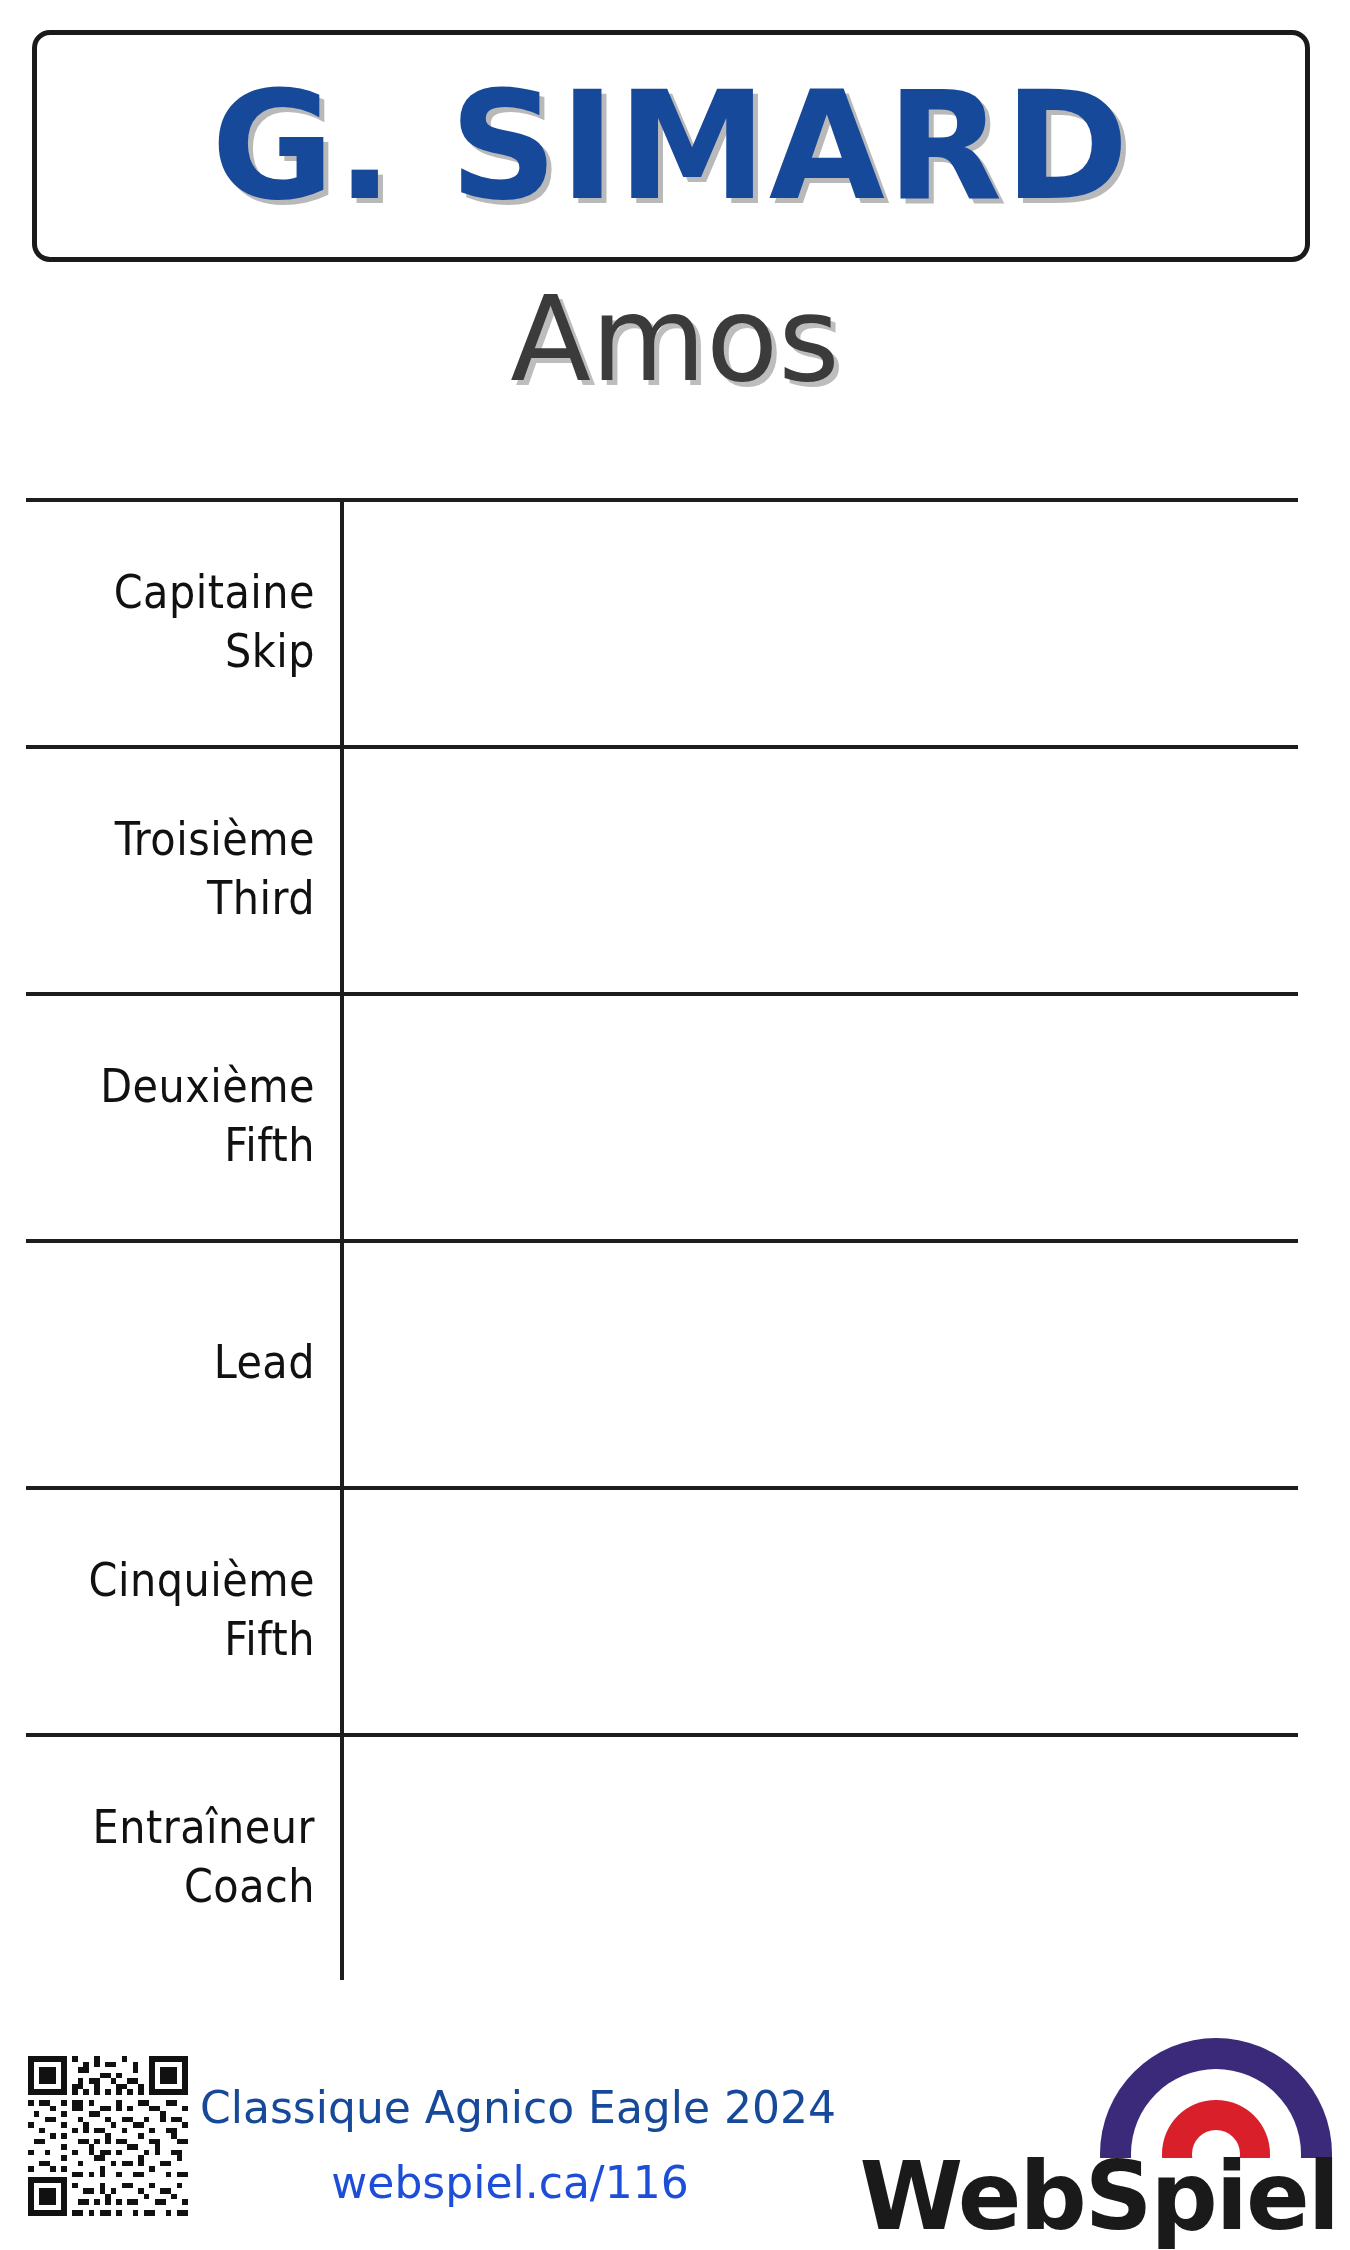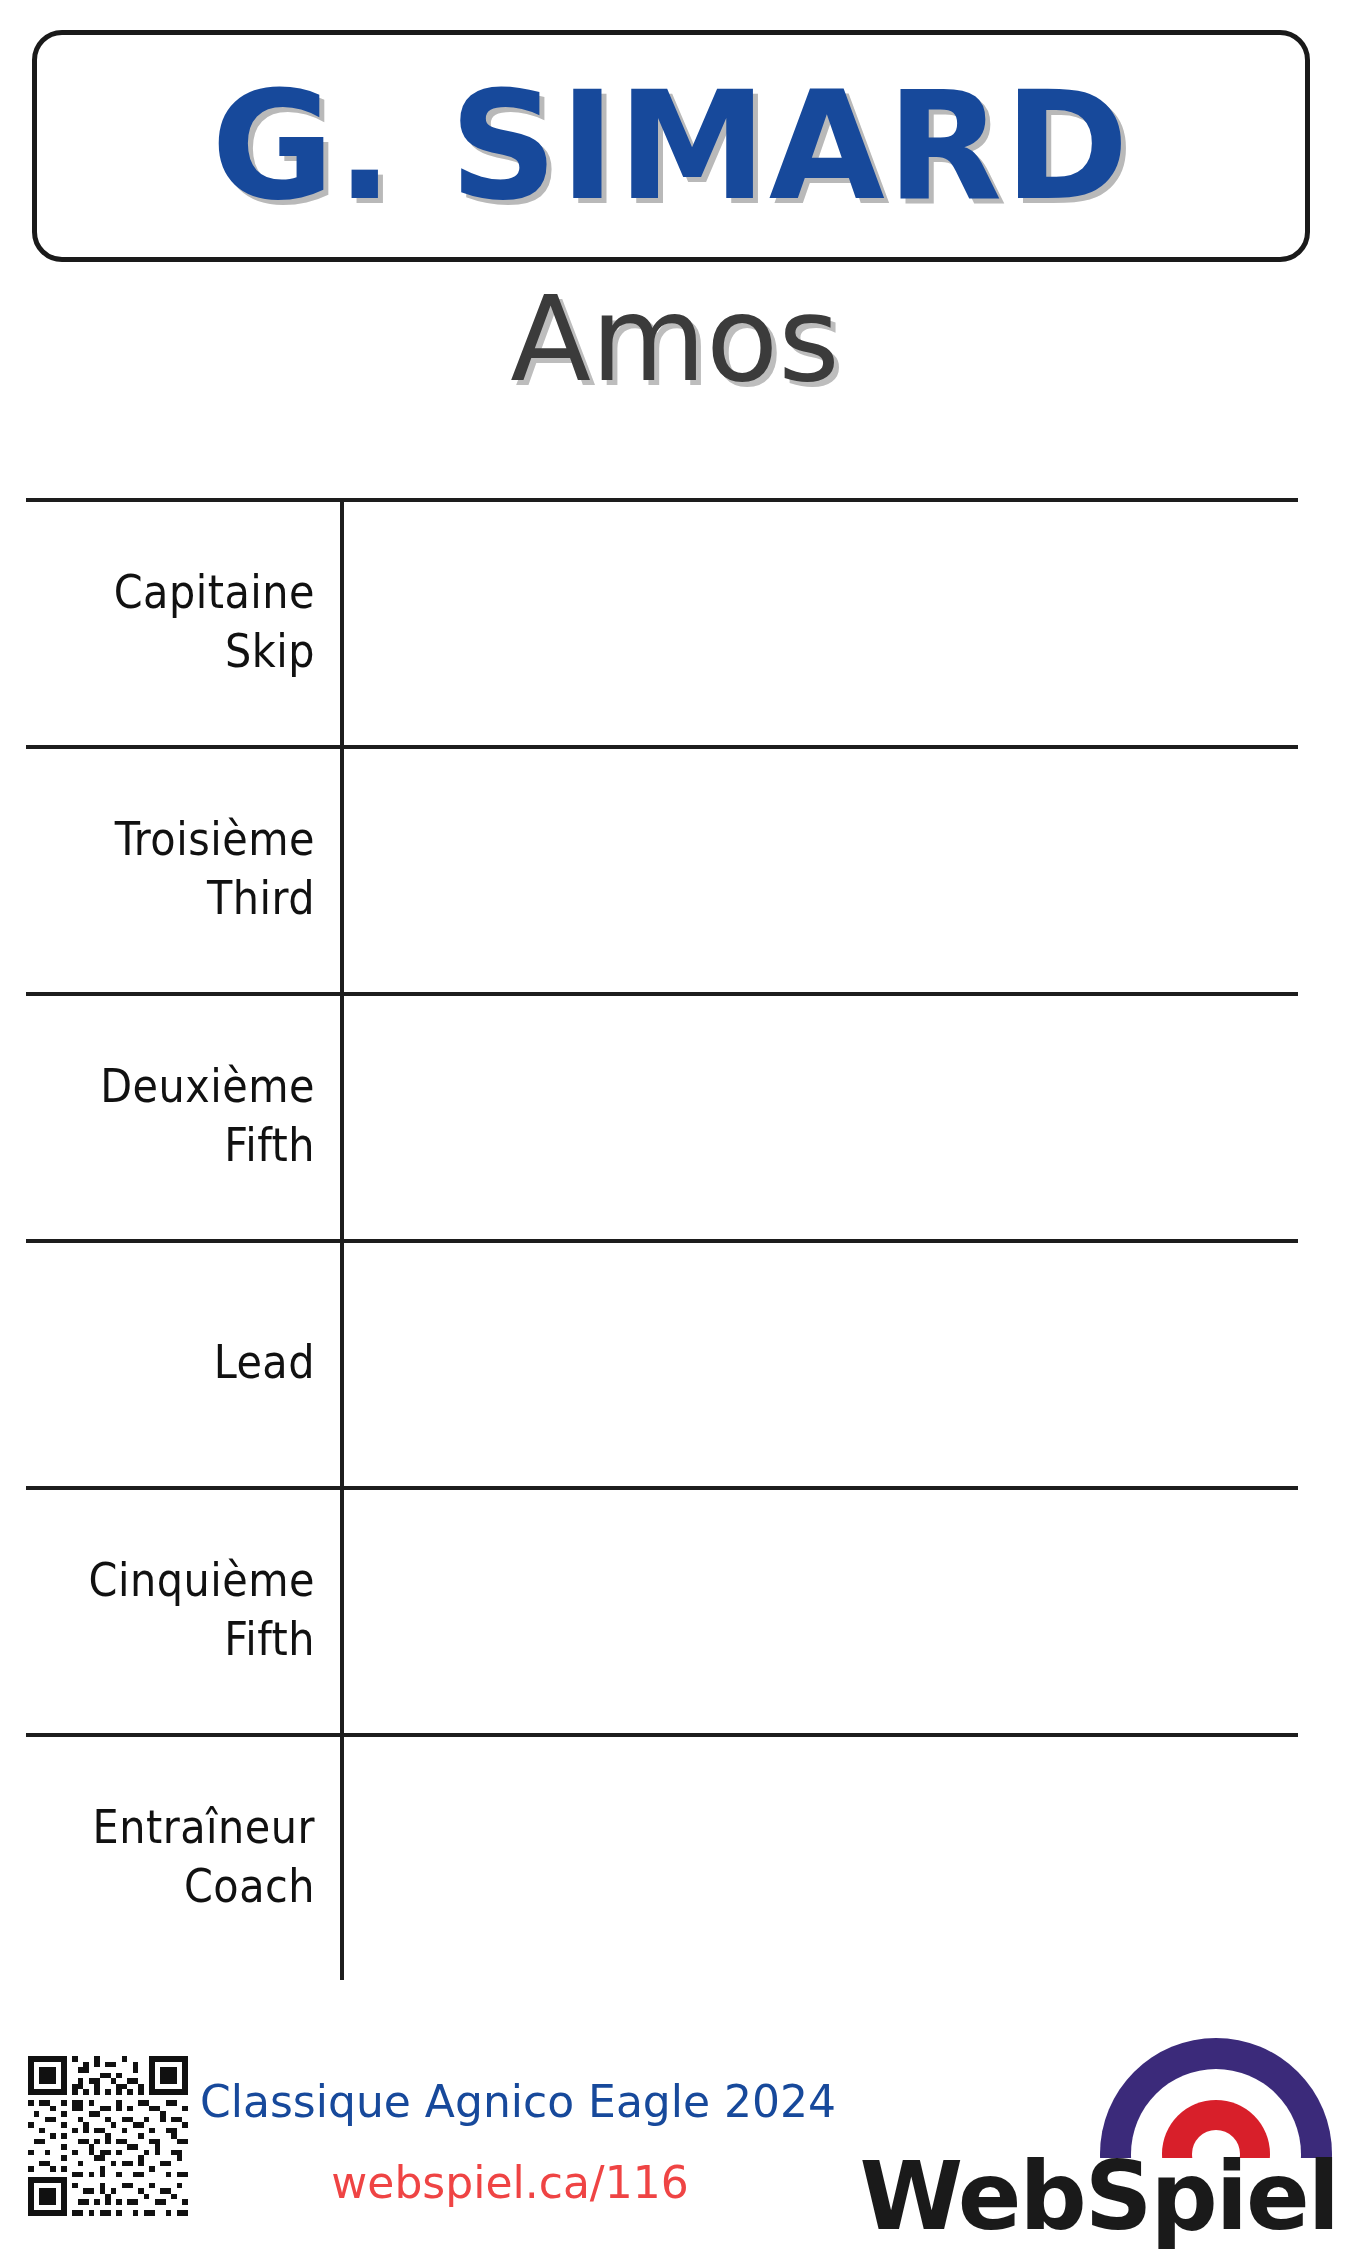--- a/index.html
+++ b/index.html
@@ -24,21 +24,21 @@
   }
 
   
   .team-box {
     position: absolute;
     left: 32px;
     top: 30px;
     width: 1278px;
     height: 232px;
     border: 5px solid #1a1a1a;
-    border-radius: 30px;
+    border-radius: 18px;
     box-sizing: border-box;
     display: flex;
     align-items: center;
     justify-content: center;
     overflow: hidden;
   }
   .team-name {
     font-family: "DejaVu Sans", sans-serif;
     font-size: 150px;
     font-weight: bold;
@@ -138,24 +138,24 @@
     text-align: center;
   }
   .event-title {
     font-family: "DejaVu Sans", sans-serif;
     font-size: 44px;
     color: #17499b;
     line-height: 1.2;
     white-space: nowrap;
   }
   .event-url {
-    margin-top: 28px;
+    margin-top: 22px;
     font-family: "DejaVu Sans", sans-serif;
     font-size: 44px;
-    color: #ef4444;
+    color: #1d4ed8;
     line-height: 1.2;
     white-space: nowrap;
   }
 
   
   .logo {
     position: absolute;
     right: 8px;
     bottom: 0;
     width: 420px;

